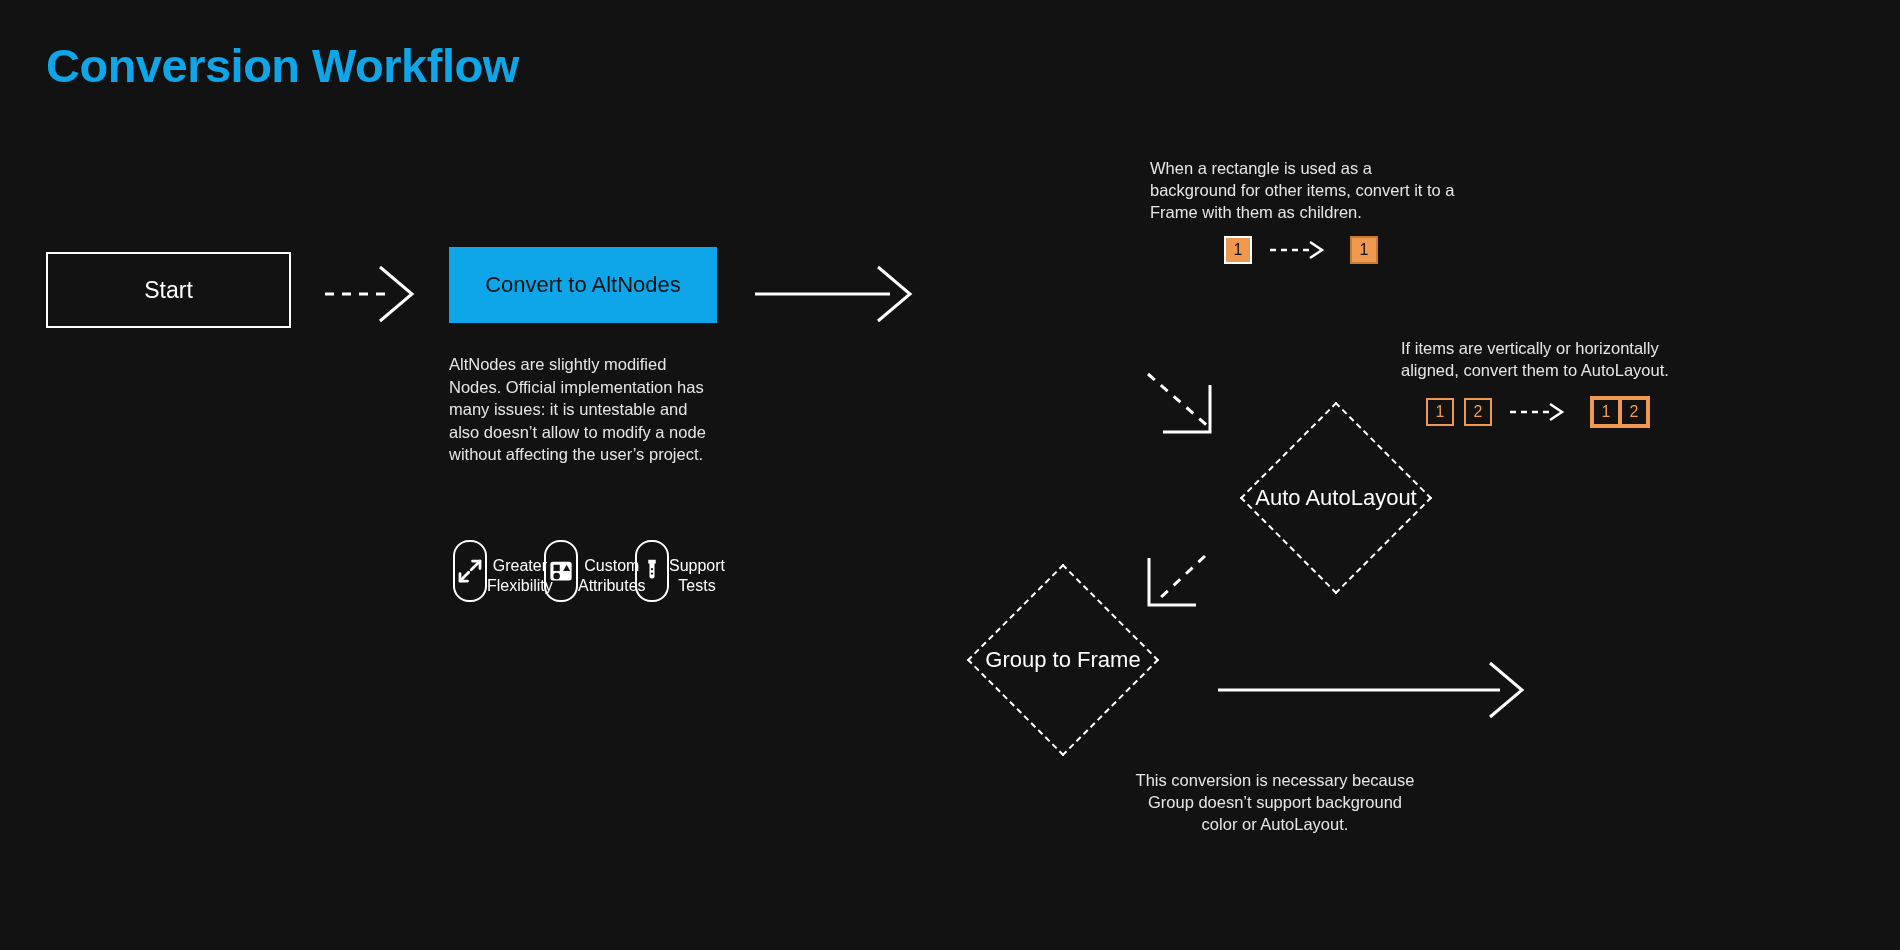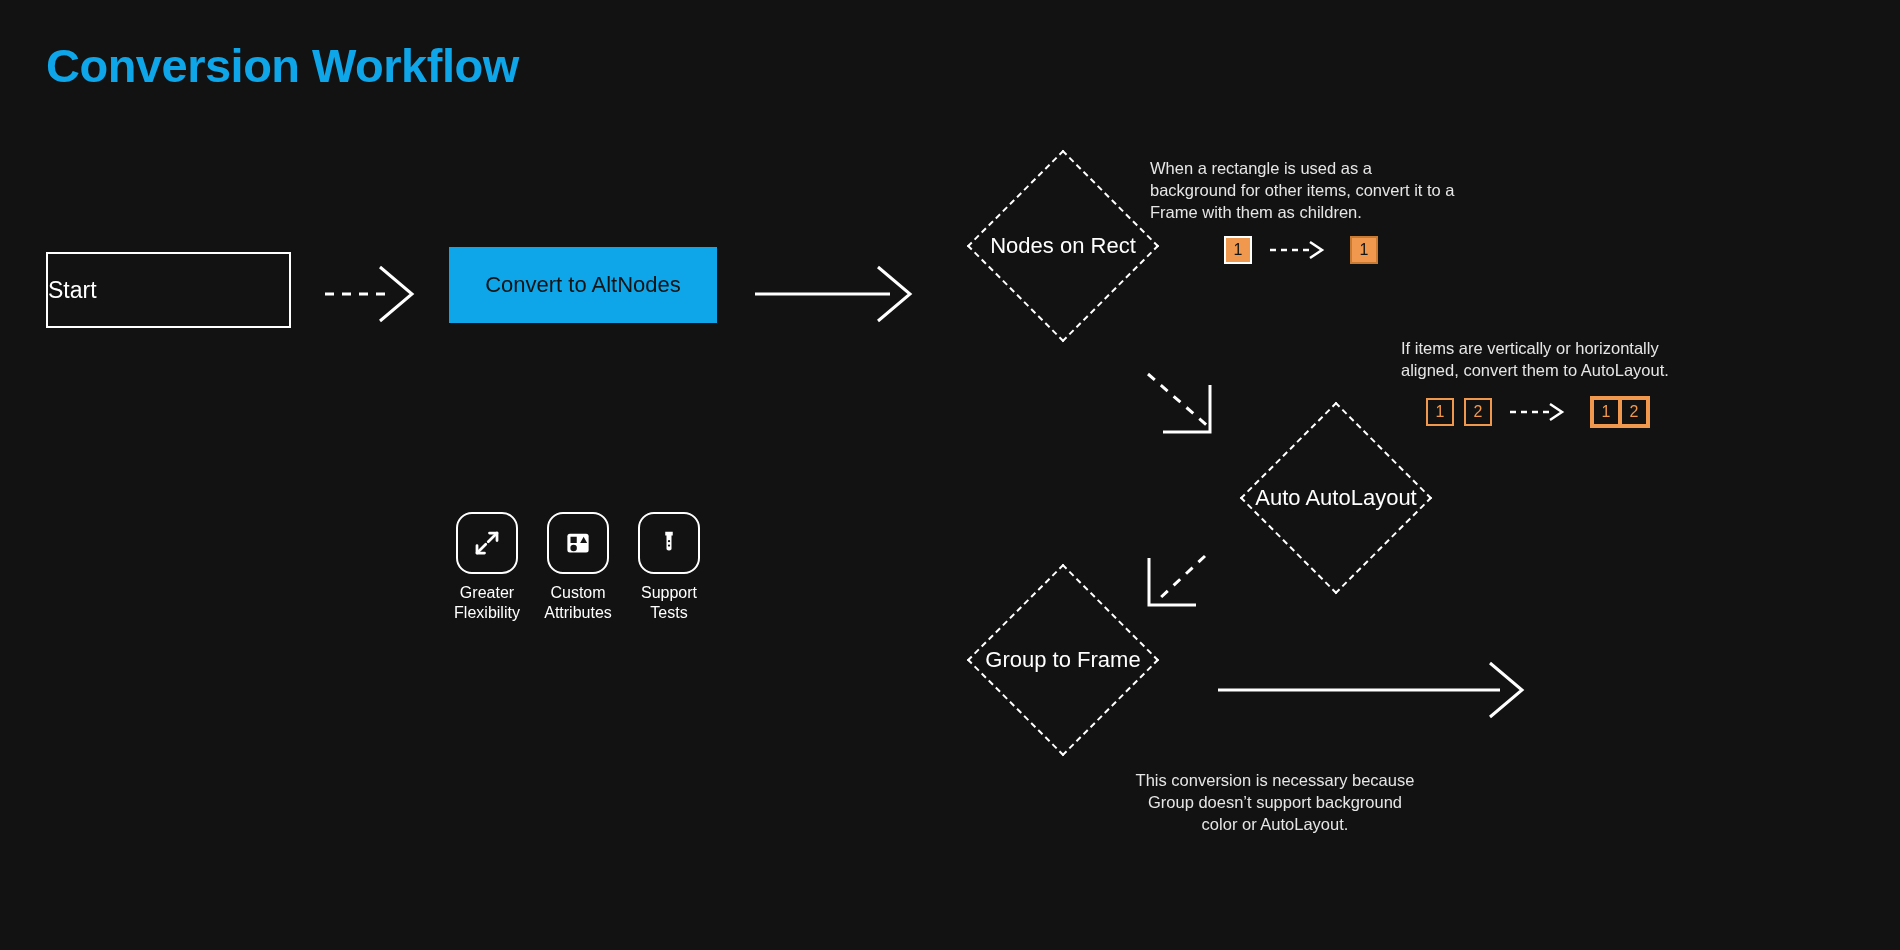--- a/index.html
+++ b/index.html
@@ -16,21 +16,21 @@
     position: absolute; left: 46px; top: 38px;
     font-size: 47px; font-weight: bold; color: #0ea5e9;
     letter-spacing: -0.5px; white-space: nowrap;
   }
 
   
   .term-box {
     position: absolute;
     border: 2px solid #ffffff;
     background: transparent;
-    display: flex; align-items: center; 
+    display: flex; align-items: center; justify-content: center;
     color: #ffffff; font-size: 23px;
   }
   #start-box { left: 46px; top: 252px; width: 245px; height: 76px; }
   #end-box   { left: 1558px; top: 645px; width: 243px; height: 80px; }
 
   
   #convert-box {
     position: absolute; left: 449px; top: 247px; width: 268px; height: 76px;
     background: #0ea5e9;
     display: flex; align-items: center; justify-content: center;
@@ -41,21 +41,21 @@
   #convert-desc {
     position: absolute; left: 449px; top: 353px; width: 272px;
     color: #e6e6e6; font-size: 16.5px; line-height: 1.37;
   }
 
   
   #features {
     position: absolute; left: 453px; top: 512px;
     display: flex; gap: 23px;
   }
-  .feature { width: 68px; display: flex; flex-direction: column; align-items: center; }
+  .feature { width: 68px; display: flex; flex-direction: row; align-items: center; margin-top: 28px; }
   .feature-icon {
     width: 62px; height: 62px; border: 2px solid #ffffff; border-radius: 16px;
     display: flex; align-items: center; justify-content: center;
   }
   .feature-label {
     margin-top: 9px; text-align: center; color: #ffffff;
     font-size: 16px; line-height: 1.24;
   }
 
   
@@ -156,20 +156,21 @@
   </svg>
 
   <div class="term-box" id="start-box">
     <span>Start</span>
   </div>
 
   <div id="convert-box">
     <span>Convert to AltNodes</span>
   </div>
 
+  <div id="convert-desc">AltNodes are slightly modified Nodes. Official implementation has many issues: it is untestable and also doesn’t allow to modify a node without affecting the user’s project.</div>
 
   <div id="features">
 
     <div class="feature">
       <div class="feature-icon">
         <svg width="30" height="30" viewBox="0 0 24 24" fill="none" stroke="#ffffff" stroke-width="2.2" stroke-linecap="round" stroke-linejoin="round">
           <polyline points="14,4 20,4 20,10"></polyline>
           <polyline points="10,20 4,20 4,14"></polyline>
           <line x1="20" y1="4" x2="13" y2="11"></line>
           <line x1="4" y1="20" x2="11" y2="13"></line>
@@ -205,24 +206,20 @@
         </svg>
       </div>
       <div class="feature-label">
         <div>Support</div>
         <div>Tests</div>
       </div>
     </div>
 
   </div>
 
-  <div class="diamond" id="d-nodes-on-rect">
-    <div class="dshape"></div>
-    <span class="dlabel">Nodes on Rect</span>
-  </div>
 
   <div class="diamond" id="d-auto-autolayout">
     <div class="dshape"></div>
     <span class="dlabel">Auto AutoLayout</span>
   </div>
 
   <div class="diamond" id="d-group-to-frame">
     <div class="dshape"></div>
     <span class="dlabel">Group to Frame</span>
   </div>

